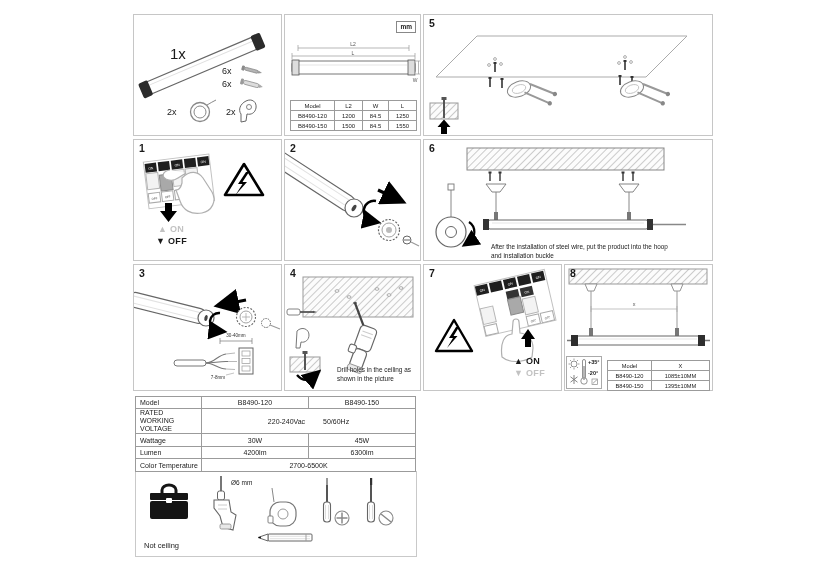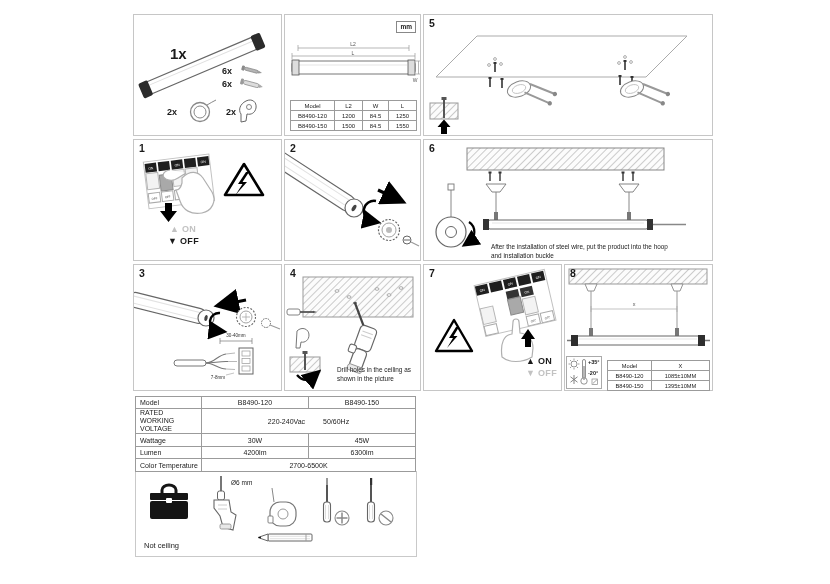--- a/index.html
+++ b/index.html
@@ -1,22 +1,22 @@
 <!DOCTYPE html>
 <html><head>
 <meta charset="utf-8">
 <style>
   html,body{margin:0;padding:0;background:#fff;font-family:"Liberation Sans",sans-serif;color:#1a1a1a;}
   #sheet{position:relative;width:830px;height:584px;background:#fff;overflow:hidden;}
   .panel{position:absolute;border:1px solid #c6c6c6;background:#fff;box-sizing:border-box;}
   .num{position:absolute;top:2px;left:5px;font-size:10.5px;font-weight:bold;z-index:3;}
   .abs{position:absolute;z-index:3;}
-  .qty{font-weight:bold;}
+  .qty{font-weight:normal;}
   .cap{position:absolute;font-size:6.4px;line-height:1.35;color:#222;z-index:3;}
-  .onoff{position:absolute;font-weight:bold;font-size:9px;letter-spacing:.3px;z-index:3;margin-left:12px;}
+  .onoff{position:absolute;font-weight:bold;font-size:9px;letter-spacing:.3px;z-index:3;}
   .gray{color:#c2c2c2;}
   .badge{position:absolute;border:1px solid #888;font-size:6.5px;padding:0 3px;line-height:10px;font-weight:bold;z-index:3;}
   table.mini{border-collapse:collapse;table-layout:fixed;position:absolute;background:#fff;z-index:3;}
   .mini td,.mini th{border:1px solid #9b9b9b;text-align:center;font-weight:normal;padding:0 1px;overflow:hidden;white-space:nowrap;}
   .dims-table{font-size:5.9px;}
   .dims-table td,.dims-table th{height:9px;}
   .x-table{font-size:5.7px;}
   .x-table td,.x-table th{height:9px;}
   .spec-table{font-size:7px;}
   .spec-table td{padding:0 2px;}

